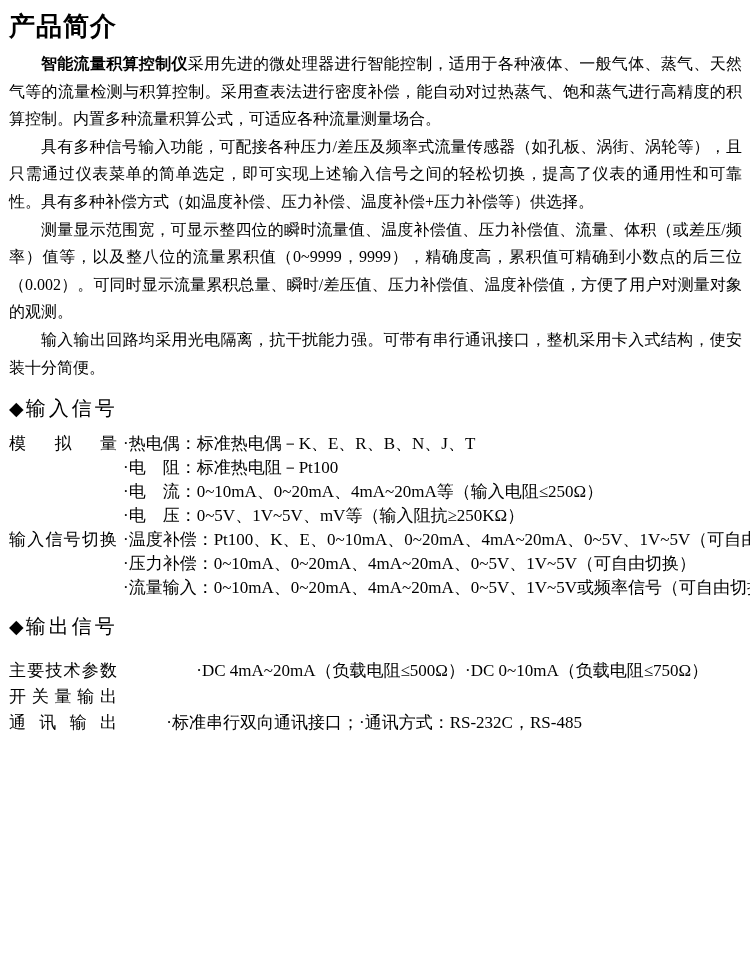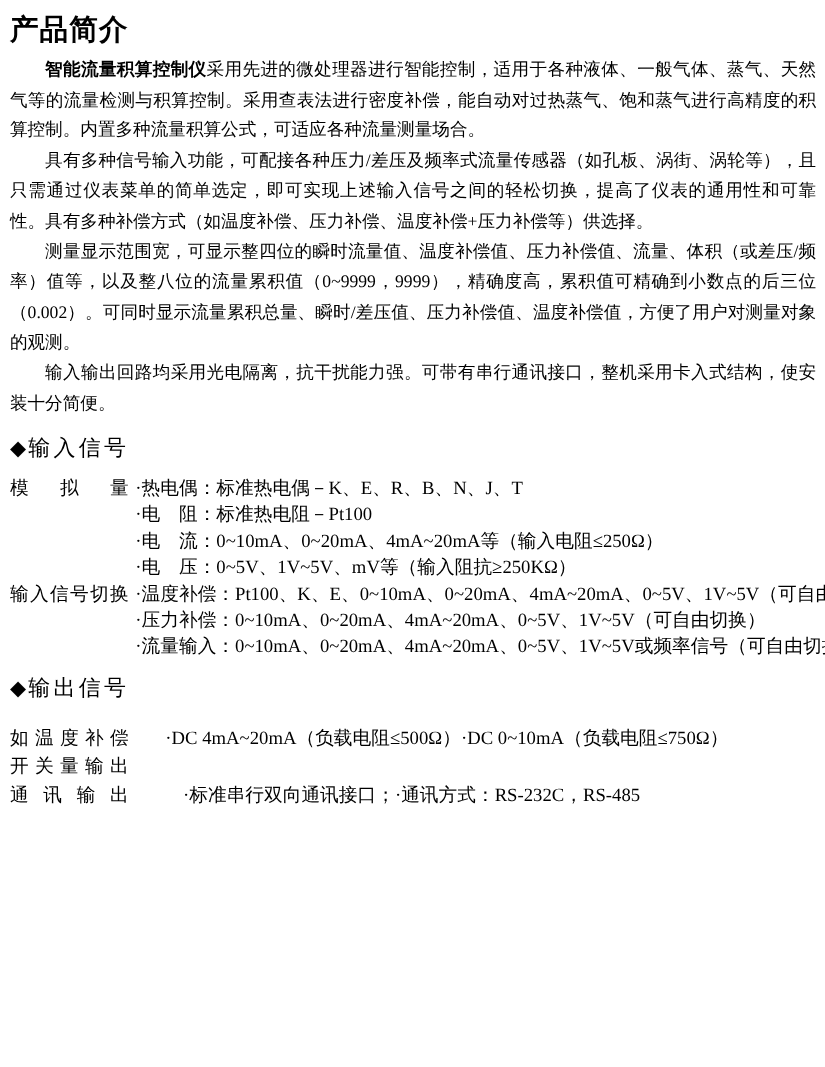--- a/index.html
+++ b/index.html
@@ -37,21 +37,21 @@
     flex:0 0 108px;width:108px;
     text-align:justify;text-align-last:justify;
     line-height:inherit;
   }
   .spec-table.input .glabel{line-height:24px;}
   .spec-table.output .glabel{line-height:25.8px;}
   .grows{flex:1 1 auto;margin-left:6px;}
 
   .cell{white-space:nowrap;text-align:right;}
   .c1{display:inline-block;}
-  .c1.w296{width:296px;}
+  .c1.w296{width:296px;margin-left:46px;}
   .c1.w236{width:236px;}
 
   .out-heading{margin-top:14px;}
 </style>
 </head>
 <body>
 
 <div class="page">
 
   <h1 class="doc-title">产品简介</h1>
@@ -90,21 +90,21 @@
 
   </div>
 
   <div class="sec-h out-heading">
     <span class="diamond">◆</span><span class="sec-h-text">输出信号</span>
   </div>
 
   <div class="spec-table output">
 
     <div class="spec-group">
-      <div class="glabel">如温度补偿</div>
+      <div class="glabel">主要技术参数</div>
       <div class="grows">
         <div class="spec-row"><span class="cell c1 w296">·DC 4mA~20mA（负载电阻≤500Ω）</span><span class="cell">·DC 0~10mA（负载电阻≤750Ω）</span></div>
       </div>
     </div>
 
     <div class="spec-group">
       <div class="glabel">开关量输出</div>
     </div>
 
     <div class="spec-group">

